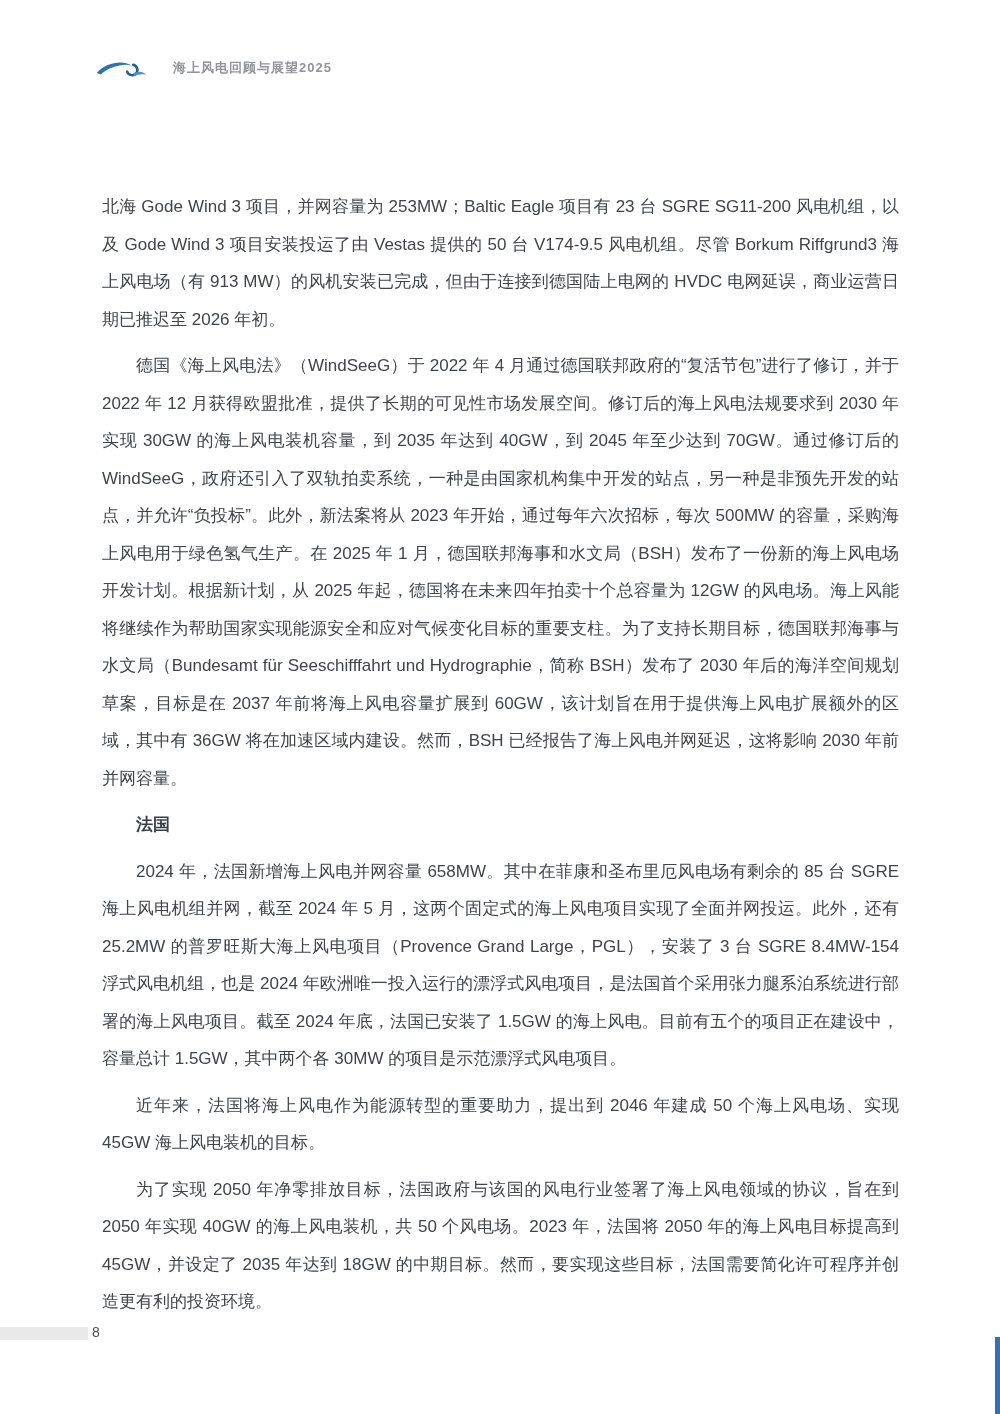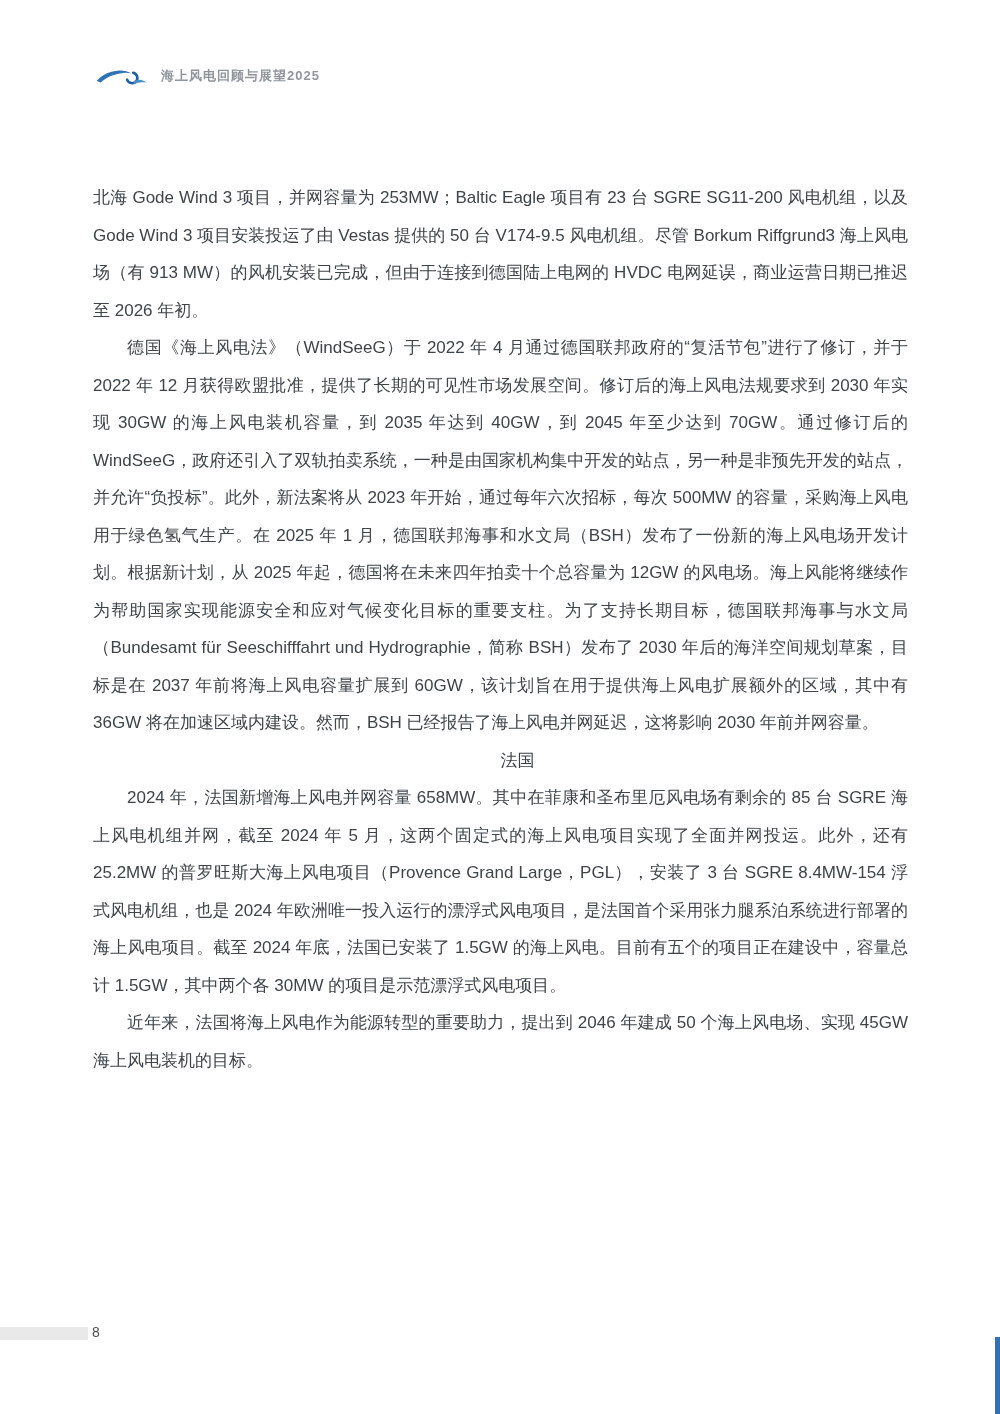--- a/index.html
+++ b/index.html
@@ -3,39 +3,39 @@
 <meta charset="utf-8">
 <style>
   html,body{margin:0;padding:0;}
   body{
     width:1000px;height:1414px;position:relative;background:#ffffff;
     font-family:"Liberation Sans","DejaVu Sans",sans-serif;
     overflow:hidden;
   }
   
   .page-header{
-    position:absolute;top:56px;left:95px;height:40px;
-    display:flex;align-items:center;gap:14px;text-align:center;
+    position:absolute;top:48px;left:95px;height:40px;
+    display:flex;align-items:center;gap:26px;text-align:center;
   }
   .logo{width:52px;height:32px;display:block;}
   .brand-title{
     font-size:13px;color:#8f959b;letter-spacing:1px;font-weight:600;
     white-space:nowrap;
   }
   
   .doc{
     position:absolute;left:93px;top:179px;width:815px;
     color:#3f4449;font-size:17px;line-height:37.5px;
     text-align:justify;text-justify:inter-ideograph;
   }
-  .doc p,.doc h2{margin:0;padding:0;}
+  .doc p,.doc h2{margin:9px;padding:0;}
   .doc p.indent{text-indent:2em;}
   .doc h2{
-    font-size:17px;line-height:37.5px;font-weight:400;
-    text-indent:2em;color:#3a3f44;text-align:center;
+    font-size:17px;line-height:37.5px;font-weight:700;
+    text-indent:2em;color:#3a3f44;text-align:left;
   }
   
   .footer-bar{
     position:absolute;left:0;top:1327px;width:88px;height:13px;
     background:#e9e9e9;
   }
   .page-number{
     position:absolute;left:92px;top:1324px;
     font-size:14px;color:#4a4f54;
   }
@@ -55,17 +55,18 @@
   </svg>
   <span class="brand-title">海上风电回顾与展望2025</span>
 </div>
 
 <main class="doc">
   <p class="body">北海 Gode Wind 3 项目，并网容量为 253MW；Baltic Eagle 项目有 23 台 SGRE SG11-200 风电机组，以及 Gode Wind 3 项目安装投运了由 Vestas 提供的 50 台 V174-9.5 风电机组。尽管 Borkum Riffgrund3 海上风电场（有 913 MW）的风机安装已完成，但由于连接到德国陆上电网的 HVDC 电网延误，商业运营日期已推迟至 2026 年初。</p>
   <p class="body indent">德国《海上风电法》（WindSeeG）于 2022 年 4 月通过德国联邦政府的“复活节包”进行了修订，并于 2022 年 12 月获得欧盟批准，提供了长期的可见性市场发展空间。修订后的海上风电法规要求到 2030 年实现 30GW 的海上风电装机容量，到 2035 年达到 40GW，到 2045 年至少达到 70GW。通过修订后的 WindSeeG，政府还引入了双轨拍卖系统，一种是由国家机构集中开发的站点，另一种是非预先开发的站点，并允许“负投标”。此外，新法案将从 2023 年开始，通过每年六次招标，每次 500MW 的容量，采购海上风电用于绿色氢气生产。在 2025 年 1 月，德国联邦海事和水文局（BSH）发布了一份新的海上风电场开发计划。根据新计划，从 2025 年起，德国将在未来四年拍卖十个总容量为 12GW 的风电场。海上风能将继续作为帮助国家实现能源安全和应对气候变化目标的重要支柱。为了支持长期目标，德国联邦海事与水文局（Bundesamt für Seeschifffahrt und Hydrographie，简称 BSH）发布了 2030 年后的海洋空间规划草案，目标是在 2037 年前将海上风电容量扩展到 60GW，该计划旨在用于提供海上风电扩展额外的区域，其中有 36GW 将在加速区域内建设。然而，BSH 已经报告了海上风电并网延迟，这将影响 2030 年前并网容量。</p>
   <h2>法国</h2>
   <p class="body indent">2024 年，法国新增海上风电并网容量 658MW。其中在菲康和圣布里厄风电场有剩余的 85 台 SGRE 海上风电机组并网，截至 2024 年 5 月，这两个固定式的海上风电项目实现了全面并网投运。此外，还有 25.2MW 的普罗旺斯大海上风电项目（Provence Grand Large，PGL），安装了 3 台 SGRE 8.4MW-154 浮式风电机组，也是 2024 年欧洲唯一投入运行的漂浮式风电项目，是法国首个采用张力腿系泊系统进行部署的海上风电项目。截至 2024 年底，法国已安装了 1.5GW 的海上风电。目前有五个的项目正在建设中，容量总计 1.5GW，其中两个各 30MW 的项目是示范漂浮式风电项目。</p>
   <p class="body indent">近年来，法国将海上风电作为能源转型的重要助力，提出到 2046 年建成 50 个海上风电场、实现 45GW 海上风电装机的目标。</p>
+  <p class="body indent">为了实现 2050 年净零排放目标，法国政府与该国的风电行业签署了海上风电领域的协议，旨在到 2050 年实现 40GW 的海上风电装机，共 50 个风电场。2023 年，法国将 2050 年的海上风电目标提高到 45GW，并设定了 2035 年达到 18GW 的中期目标。然而，要实现这些目标，法国需要简化许可程序并创造更有利的投资环境。</p>
 </main>
 
 <div class="footer-bar"></div>
 <div class="page-number">8</div>
 <div class="edge-stripe"></div>
 
 </body></html>

